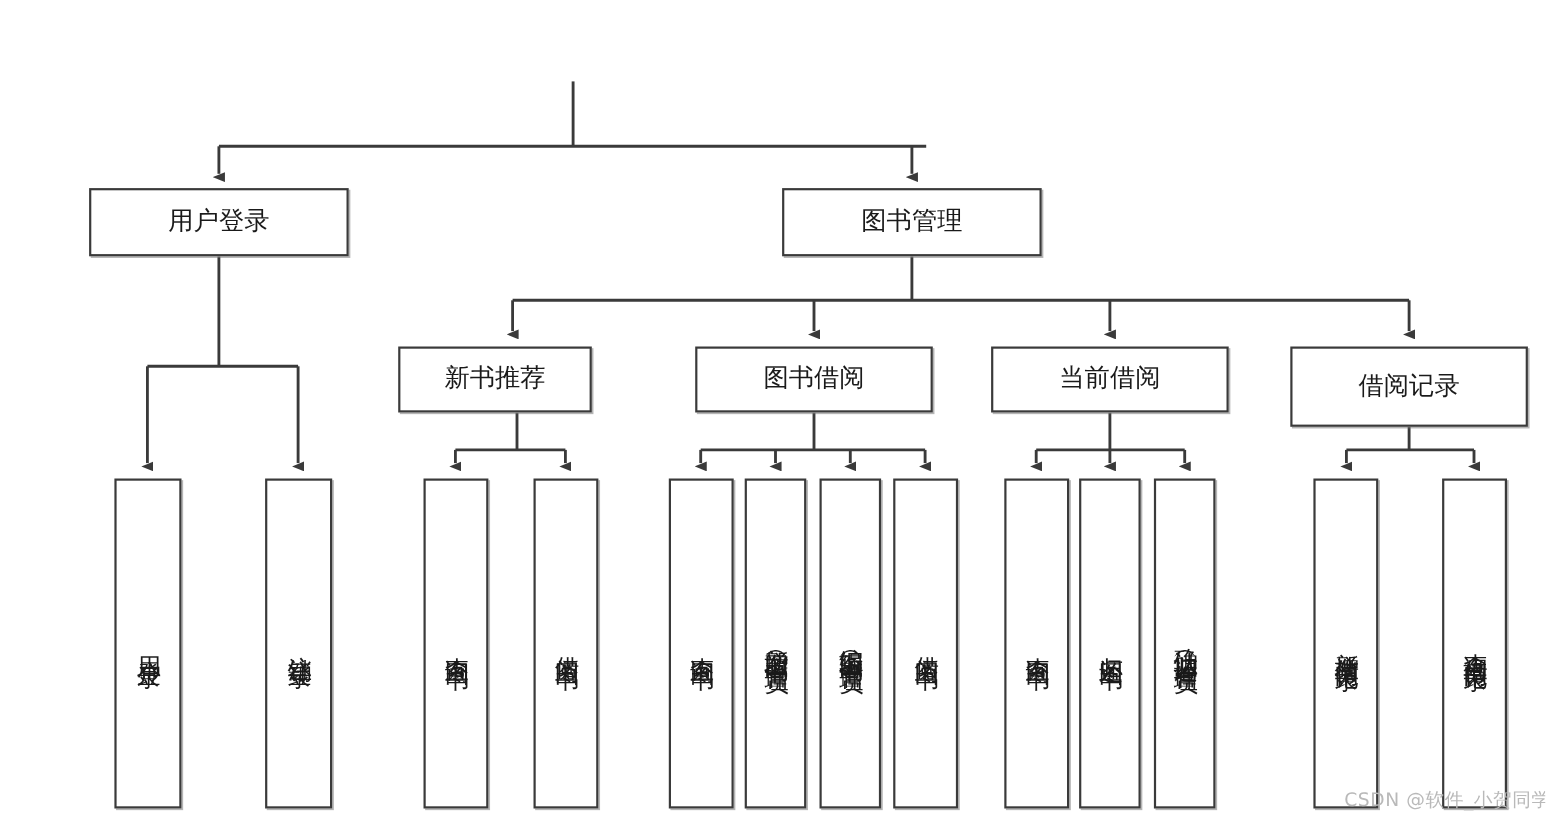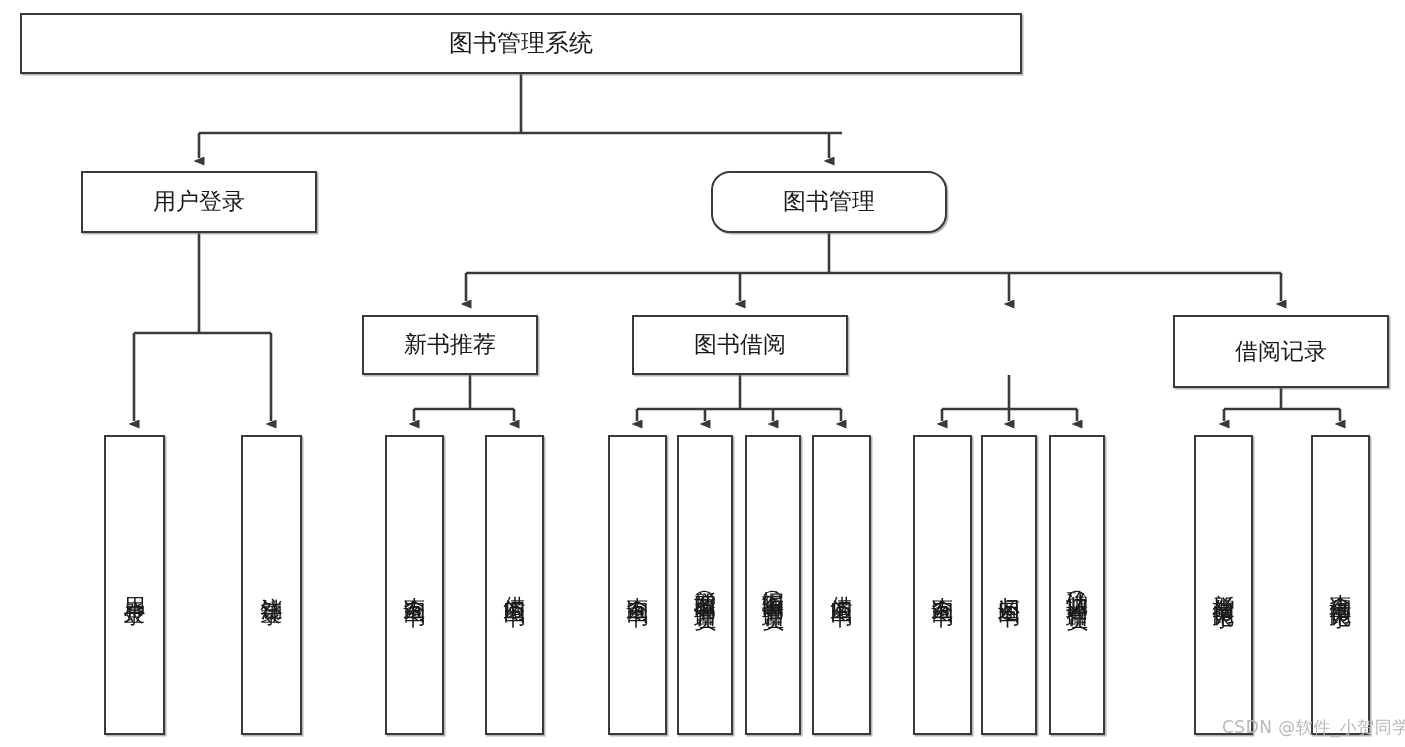--- a/index.html
+++ b/index.html
@@ -114,40 +114,40 @@
       <path d="M1009,409 L1009,421" marker-end="url(#arrow)"></path>
       <path d="M1077,409 L1077,421" marker-end="url(#arrow)"></path>
 
       <path d="M1281,375 L1281,409"></path>
       <path d="M1224,409 L1340,409"></path>
       <path d="M1224,409 L1224,421" marker-end="url(#arrow)"></path>
       <path d="M1340,409 L1340,421" marker-end="url(#arrow)"></path>
     </g>
   </svg>
 
-  <div class="node h-node root" style="left:20px; top:13px; width:1002px; height:61px;">
-    <span class="lbl">图书管理系统</span>
-  </div>
 
   <div class="node h-node" style="left:81px; top:171px; width:236px; height:62px;">
     <span class="lbl">用户登录</span>
   </div>
 
-  <div class="node h-node" style="left:711px; top:171px; width:236px; height:62px;border-radius:19px;">
+  <div class="node h-node" style="left:711px; top:171px; width:236px; height:62px;">
     <span class="lbl">图书管理</span>
   </div>
 
   <div class="node h-node" style="left:362px; top:315px; width:176px; height:60px;">
     <span class="lbl">新书推荐</span>
   </div>
 
   <div class="node h-node" style="left:632px; top:315px; width:216px; height:60px;text-align:center;">
     <span class="lbl">图书借阅</span>
   </div>
 
+  <div class="node h-node" style="left:901px; top:315px; width:216px; height:60px;">
+    <span class="lbl">当前借阅</span>
+  </div>
 
   <div class="node h-node" style="left:1173px; top:315px; width:216px; height:73px;">
     <span class="lbl">借阅记录</span>
   </div>
 
   <div class="node v-node" style="left:104px; top:435px; width:61px; height:300px;">
     <span class="lbl">用户登录</span>
   </div>
 
   <div class="node v-node" style="left:241px; top:435px; width:61px; height:300px;">

